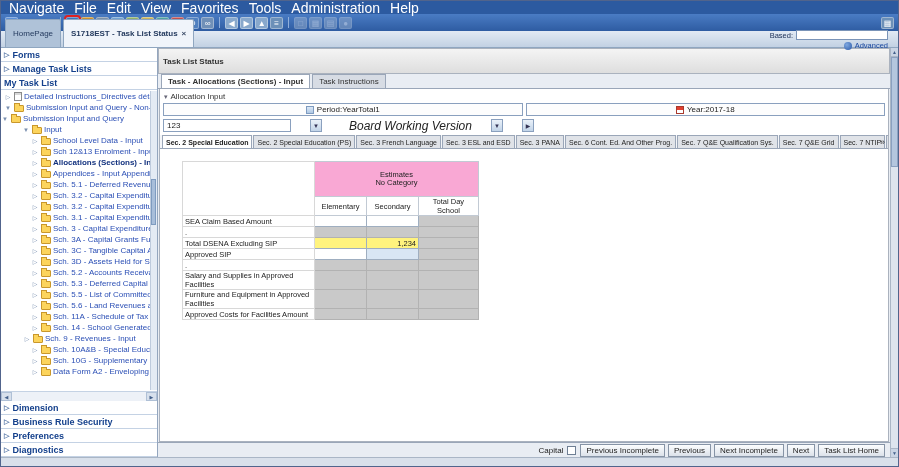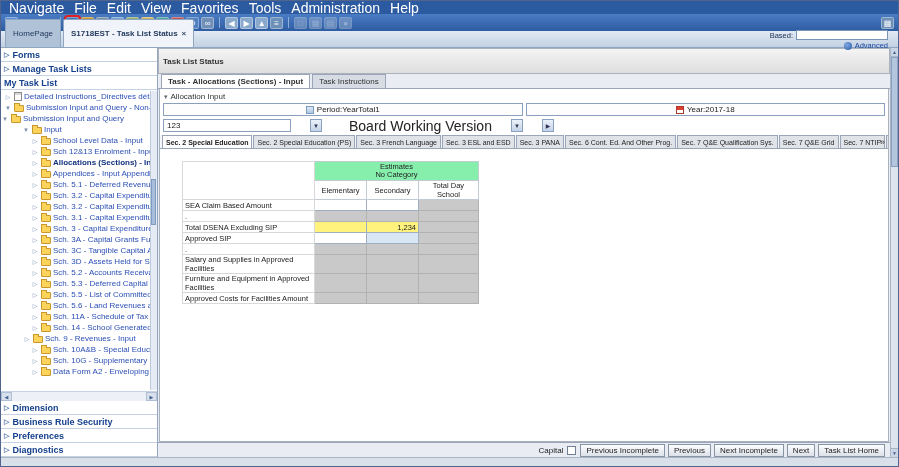--- a/index.html
+++ b/index.html
@@ -61,34 +61,34 @@
   .sec-head{height:13px;flex:none;display:flex;align-items:center;gap:3px;padding:2px 4px 0 4px;font-size:8px;color:#333;}
   .tri{color:#667;font-size:7px;}
   .pov{display:flex;gap:3px;padding:1px 3px 0 3px;flex:none;}
   .pov-box{flex:1;height:13px;border:1px solid #8AA0BE;background:#FDFDFD;display:flex;align-items:center;justify-content:center;gap:3px;font-size:8px;color:#222;}
   .mini{width:8px;height:8px;flex:none;}
   .mini.period{background:linear-gradient(#DCE8F6,#AFC8E4);border:1px solid #7E9BC0;}
   .mini.cal{background:linear-gradient(#E04030 0 3px,#FFF 3px);border:1px solid #A83A2E;}
   .sel-row{height:19px;flex:none;display:flex;align-items:center;gap:19px;padding:0 3px;}
   .sel-box{width:128px;height:13px;border:1px solid #8AA0BE;background:#fff;font-size:8px;display:flex;align-items:center;padding:0 3px;color:#222;}
   .dd{width:12px;height:13px;border:1px solid #8AA0BE;background:linear-gradient(#EAF1F9,#C2D4E8);display:flex;align-items:center;justify-content:center;font-size:6px;color:#335;flex:none;}
-  .ver{font-size:14px;color:#222;margin-left:8px;}
+  .ver{font-size:12px;color:#222;margin-left:8px;font-style:italic;}
   .ftabs{height:14px;flex:none;display:flex;align-items:flex-end;border-bottom:1px solid #9AA6B8;padding-left:2px;position:relative;background:#F4F6F9;overflow:hidden;}
   .ftab{height:13px;display:flex;align-items:center;padding:0 3px;border:1px solid #9AA6B8;border-bottom:none;background:#E0E3E8;font-size:7px;margin-right:1px;white-space:nowrap;color:#222;}
   .ftab.active{background:#fff;font-weight:bold;}
   .ovf{position:absolute;right:3px;bottom:1px;font-size:9px;color:#333;}
   .canvas{flex:1;padding:12px 0 0 22px;background:#fff;min-height:0;}
 
   
   table.grid{border-collapse:collapse;table-layout:fixed;}
   .grid th,.grid td{border:1px solid #C2CAD4;height:11px;font-weight:normal;font-size:7.5px;padding:0 2px;color:#222;}
   .grid th.lblhead{width:132px;border-color:#D8D8D8;background:#fff;}
   .grid th.c{width:52px;background:#fff;text-align:center;}
   .grid th.c3{width:60px;}
-  .grid th.ghead{background:#86efac;text-align:center;height:auto;padding:1px 0;line-height:8px;}
+  .grid th.ghead{background:#f9a8d4;text-align:center;height:auto;padding:9px 0;line-height:8px;}
   .grid td.lbl{text-align:left;background:#fff;border-color:#D8D8D8;}
   .grid td.cell{text-align:right;}
   .grid td.readonly{border-color:#B2B2B2;}
   .grid td.input,.grid td.dirty,.grid td.selected{border-color:#9FAEC0;}
 
   
   .footer{height:15px;flex:none;border-top:1px solid #9AA6B8;background:#E9EDF3;display:flex;align-items:center;justify-content:flex-end;gap:4px;padding:0 5px;font-size:8px;color:#222;}
   .chk{width:9px;height:9px;border:1px solid #6F7F94;background:#fff;flex:none;}
   .fbtns{display:flex;gap:3px;}
   .btn{border:1px solid #8794A6;background:linear-gradient(#FCFDFE,#DCE2EA);padding:1px 5px;font-size:8px;display:flex;align-items:center;white-space:nowrap;}

